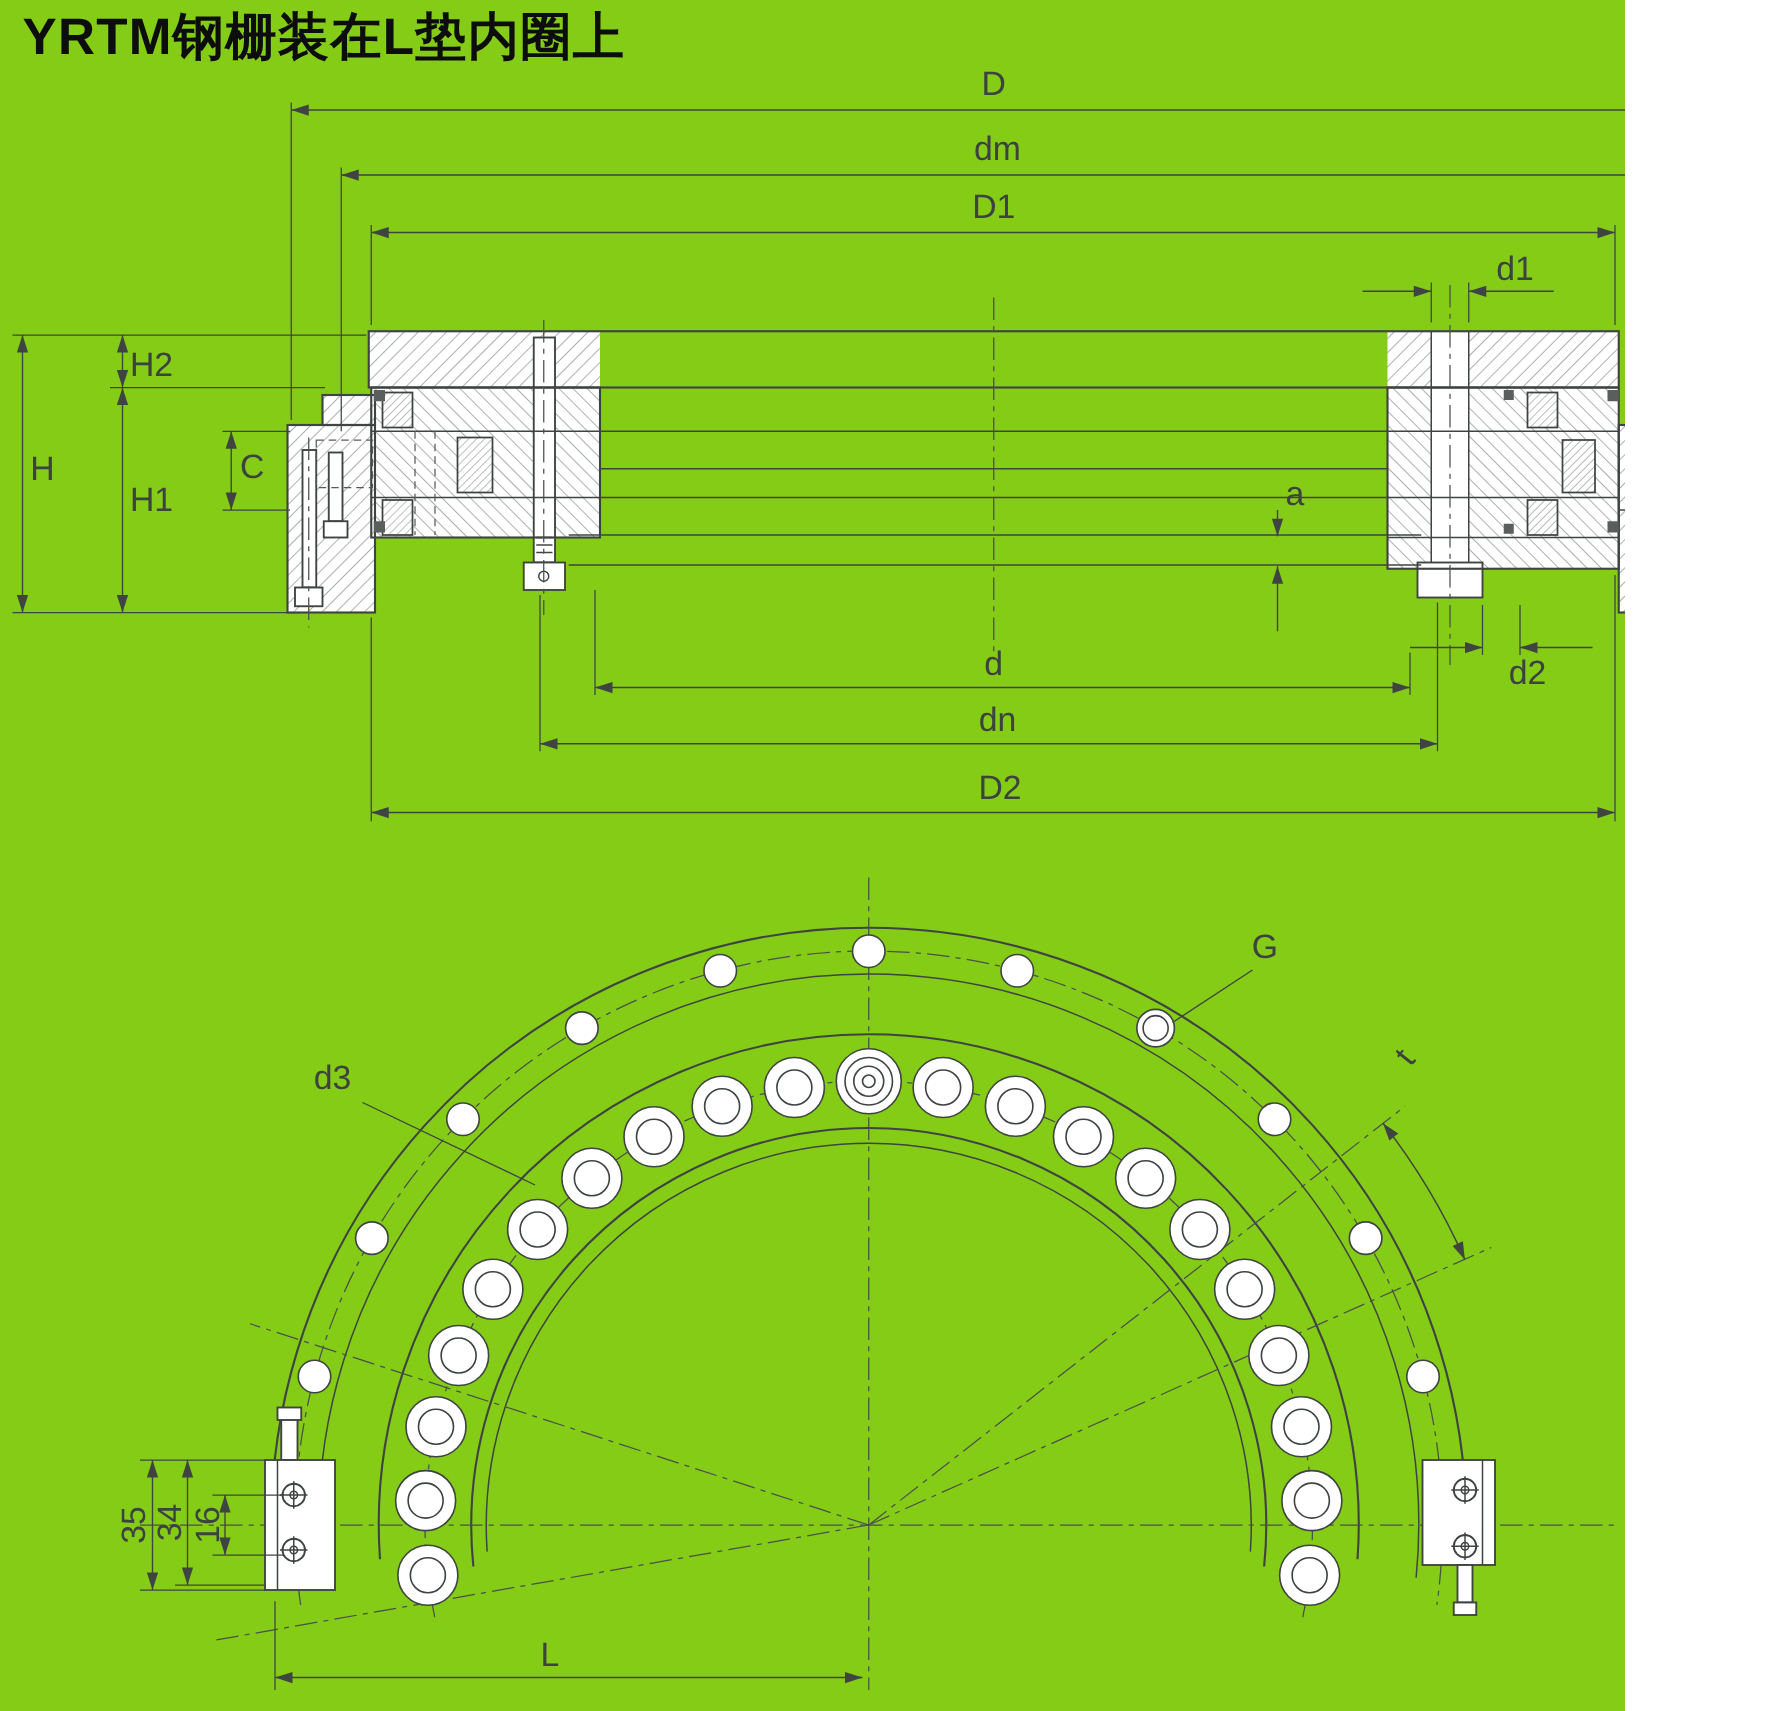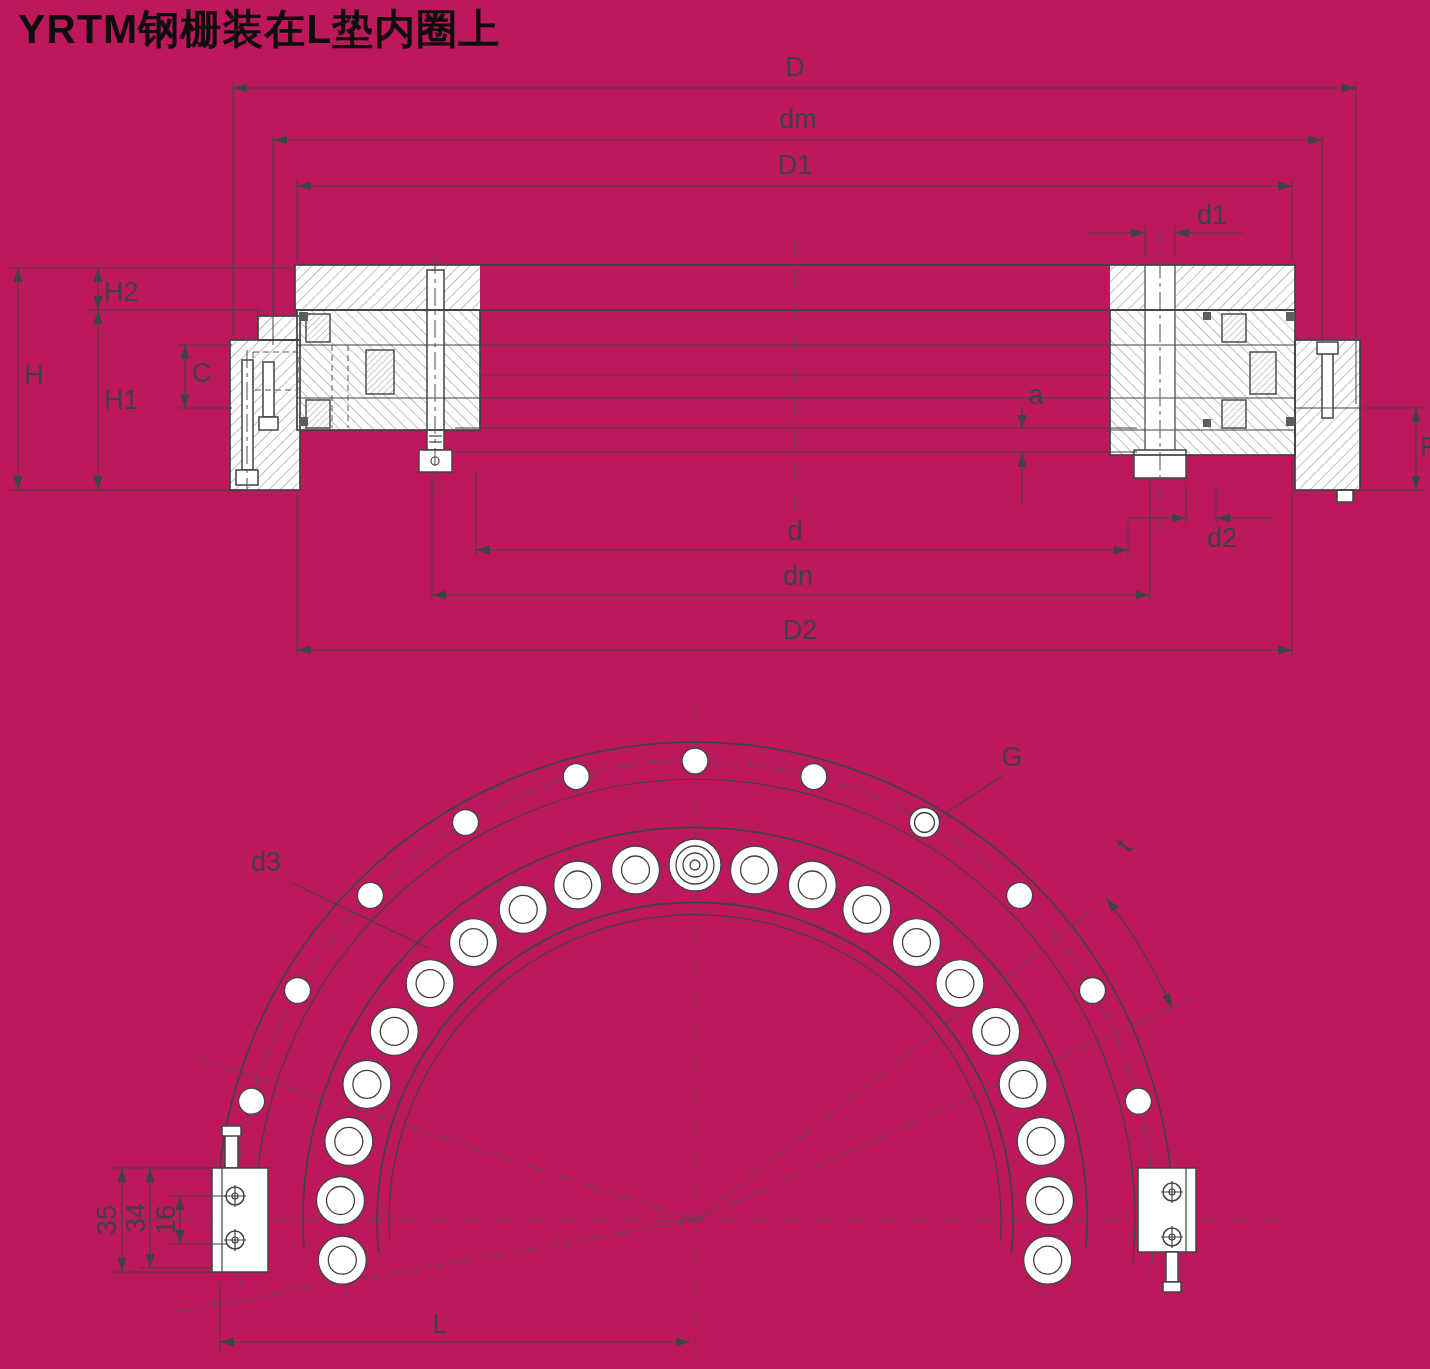--- a/index.html
+++ b/index.html
@@ -1,17 +1,17 @@
 <!DOCTYPE html>
 <html><head>
 <meta charset="utf-8">
 <style>
   * { box-sizing: border-box; }
   html,body { margin:0; padding:0; background:#ffffff; }
-  #page { position:relative; width:1430px; height:1369px; background:#be185d; overflow:hidden;
+  #page { position:relative; width:1300px; height:1369px; background:#84cc16; overflow:hidden;
           font-family:"Liberation Sans", sans-serif; }
   #title { position:absolute; left:18px; top:2px; font-size:41px; font-weight:bold;
            color:#0d0d0d; letter-spacing:1px; white-space:nowrap; }
   svg { position:absolute; left:0; top:0; }
   .lbl  { font-family:"Liberation Sans", sans-serif; font-size:27px; fill:#3c4240; }
   .dim  { stroke:#3f4442; stroke-width:1.1; fill:none; }
   .ext  { stroke:#3f4442; stroke-width:1;   fill:none; }
   .part { stroke:#3f4442; stroke-width:1.7; fill:none; }
   .thin { stroke:#3f4442; stroke-width:1.2; fill:none; }
   .cl   { stroke:#4a4f4d; stroke-width:1;   fill:none; stroke-dasharray:18 5 4 5; }

